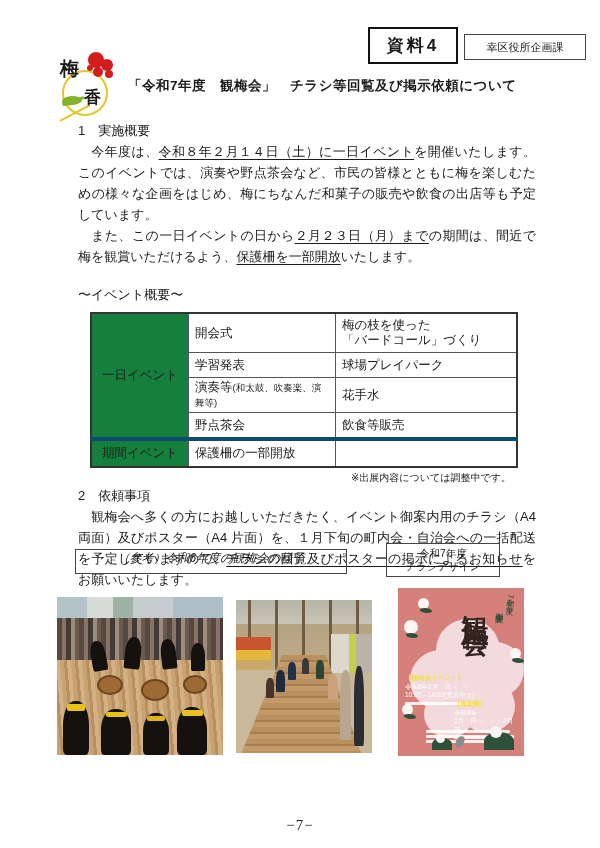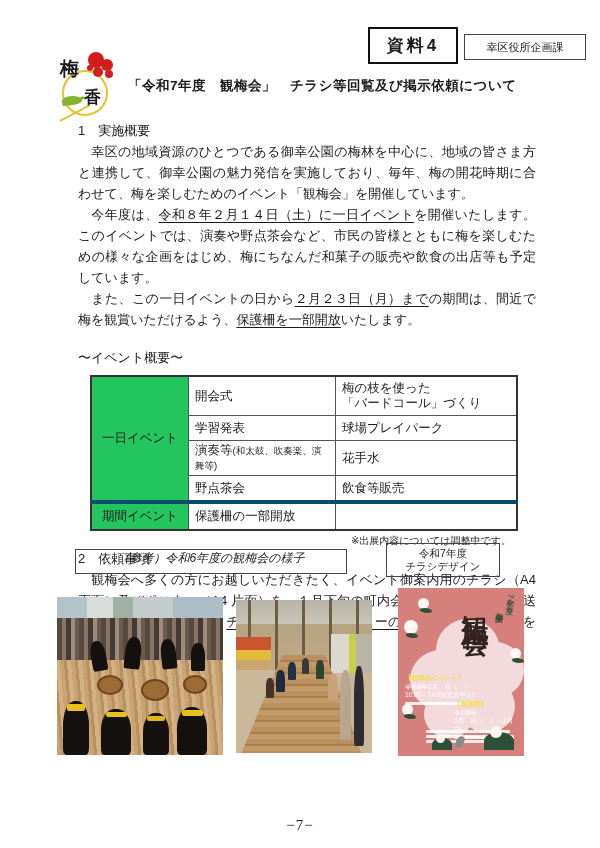--- a/index.html
+++ b/index.html
@@ -33,21 +33,21 @@
   .page-title{position:absolute;left:128px;top:77px;width:440px;font-size:13.5px;font-weight:700;letter-spacing:.5px;}
   
   .main{position:absolute;left:78px;top:120px;width:458px;font-size:13px;line-height:21px;}
   .sec-heading{font-size:13px;margin:0 0 0 0;}
   .main p{margin:0;text-align:justify;}
   .u{text-decoration:underline;text-underline-offset:3px;}
   .overview-label{margin-top:17px;font-size:13px;}
   
   table.ev{border-collapse:collapse;margin:7px 0 0 12px;border:2px solid #333;}
   table.ev td{border:1px solid #555;font-size:12.5px;line-height:15px;padding:2px 6px;vertical-align:middle;}
-  td.cat{background:#22c55e;text-align:center;width:84px;padding:2px 4px;}
+  td.cat{background:#15803d;text-align:center;width:84px;padding:2px 4px;}
   td.c2{width:134px;}
   td.c3{width:168px;}
   tr.r1 td{height:34px;}
   tr.rs td{height:20px;margin-top:47px;}
   tr.period td{border-top:4px solid #0c4a6e;height:21px;}
   .sub{font-size:9.5px;}
   .table-note{width:433px;text-align:right;font-size:10px;line-height:14px;margin-top:3px;}
   .sec2{margin-top:0;}
   
   .cap-left{position:absolute;left:75px;top:549px;width:270px;height:23px;border:1px solid #444;
@@ -115,21 +115,20 @@
   <span class="flower"></span>
   <span class="k1">梅</span>
   <span class="k2">香</span>
   <span class="bird"></span>
 </div>
 
 <div class="page-title">「令和7年度　観梅会」　チラシ等回覧及び掲示依頼について</div>
 
 <div class="main">
   <div class="sec-heading">1　実施概要</div>
-  <p>　幸区の地域資源のひとつである御幸公園の梅林を中心に、地域の皆さま方と連携して、御幸公園の魅力発信を実施しており、毎年、梅の開花時期に合わせて、梅を楽しむためのイベント「観梅会」を開催しています。</p>
   <p><span>　今年度は、</span><span class="u">令和８年２月１４日（土）に一日イベント</span><span>を開催いたします。このイベントでは、演奏や野点茶会など、市民の皆様とともに梅を楽しむための様々な企画をはじめ、梅にちなんだ和菓子の販売や飲食の出店等も予定しています。</span></p>
   <p><span>　また、この一日イベントの日から</span><span class="u">２月２３日（月）まで</span><span>の期間は、間近で梅を観賞いただけるよう、</span><span class="u">保護柵を一部開放</span><span>いたします。</span></p>
 
   <div class="overview-label">〜イベント概要〜</div>
 
   <table class="ev">
     <tbody>
         <tr class="r1">
       <td class="cat" rowspan="4">一日イベント</td>
       <td class="c2">開会式</td>

